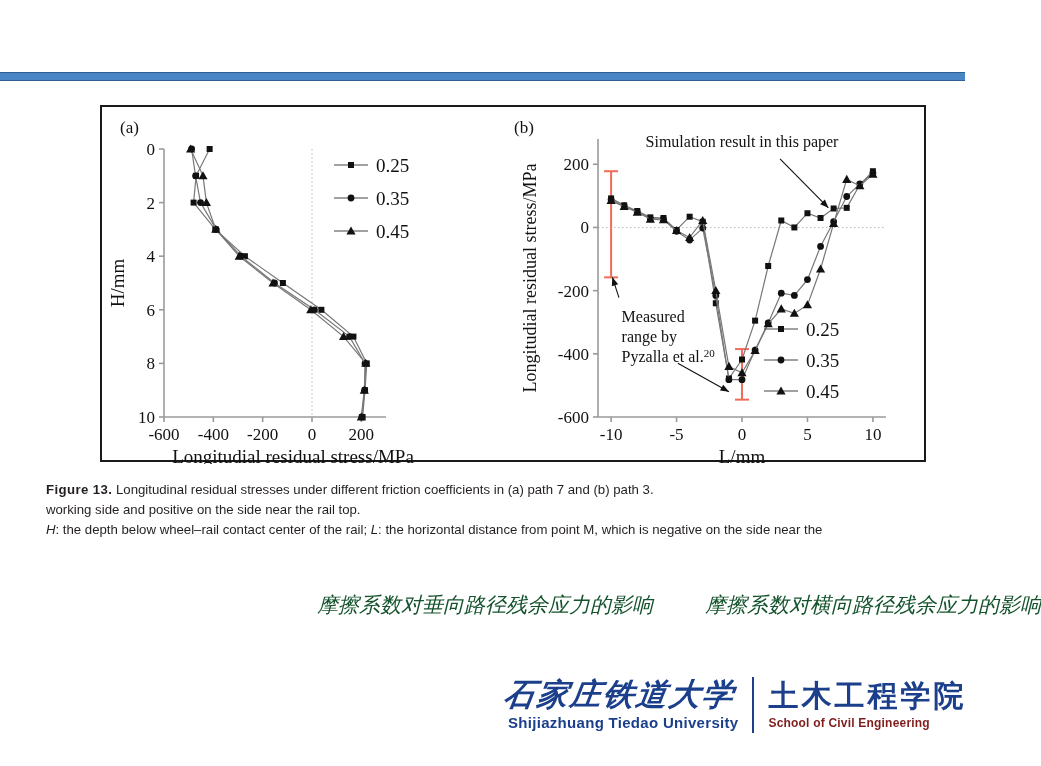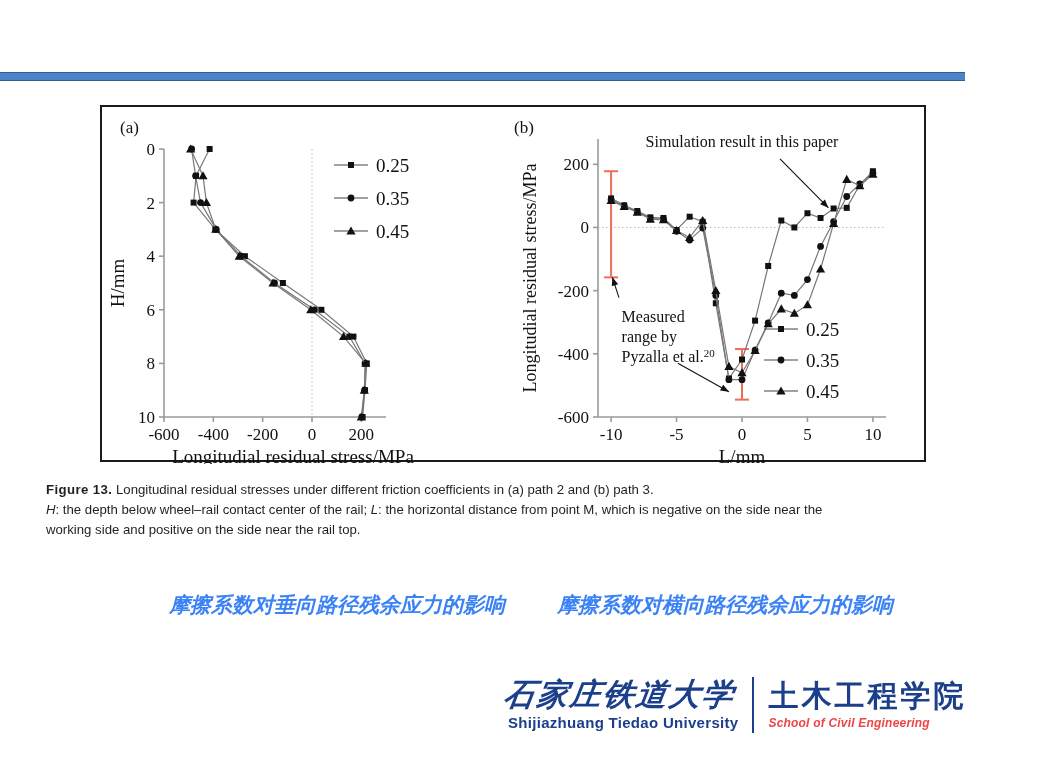--- a/index.html
+++ b/index.html
@@ -28,23 +28,23 @@
   .caption{
     position:absolute;left:46px;top:480px;width:950px;
     font-family:"Liberation Sans", sans-serif;
     font-size:13.2px;line-height:20px;color:#231f20;
   }
   .caption b{font-weight:bold;letter-spacing:.4px;}
   .caption i{font-style:italic;}
 
   .red-row{
     position:absolute;left:0;top:566px;width:1041px;
-    text-align:center;color:#3b82f6;
+    text-align:right;color:#14532d;
     font-family:"Liberation Serif", serif;
-    font-weight:bold;font-style:italic;font-size:21px;
+    font-weight:normal;font-style:italic;font-size:21px;
     white-space:pre;
   }
   .red-row span{display:inline-block;}
   .red-gap{width:52px;}
 
   .logo{
     position:absolute;left:498px;top:668px;width:500px;height:74px;
     display:flex;align-items:center;
   }
   .logo-seal{width:70px;height:70px;flex:0 0 70px;position:relative;}
@@ -57,21 +57,21 @@
   .logo-en{
     font-size:15px;font-weight:bold;color:#1b3f8b;letter-spacing:.3px;
     margin-top:3px;padding-left:4px;
   }
   .logo-div{width:2px;height:56px;background:#1b3f8b;margin:0 14px;flex:0 0 2px;}
   .logo-r-wrap{display:flex;flex-direction:column;justify-content:flex-start;}
   .logo-r-cn{
     font-family:"Liberation Sans", sans-serif;font-weight:bold;
     font-size:30px;color:#1b3f8b;letter-spacing:3px;line-height:1.05;
   }
-  .logo-r-en{font-size:12px;font-weight:bold;color:#ef4444;letter-spacing:.2px;margin-top:4px;font-style:italic;}
+  .logo-r-en{font-size:12px;font-weight:bold;color:#7f1d1d;letter-spacing:.2px;margin-top:4px;}
 </style>
 </head>
 <body>
 
 <div class="slide">
 
   <div class="top-rule"></div>
 
   <div class="figure-box">
 
@@ -296,26 +296,26 @@
             <polygon points="279,279.4 274.4,287.45 283.6,287.45" fill="#111"></polygon>
             <text x="304" y="291" font-family="Liberation Serif, serif" font-size="19" fill="#111">0.45</text>
           </g>
         </svg>
     </div>
 
   </div>
 
   <div class="caption">
     <div>
-      <b>Figure 13.</b><span> Longitudinal residual stresses under different friction coefficients in (a) path 2 and (b) path 3.</span>
-    </div>
+      <b>Figure 13.</b><span> Longitudinal residual stresses under different friction coefficients in (a) path 7 and (b) path 3.</span>
+    </div>
+    <div>working side and positive on the side near the rail top.</div>
     <div>
       <i>H</i><span>: the depth below wheel–rail contact center of the rail; </span><i>L</i><span>: the horizontal distance from point M, which is negative on the side near the</span>
     </div>
-    <div>working side and positive on the side near the rail top.</div>
   </div>
 
   <div class="red-row">
     <span>摩擦系数对垂向路径残余应力的影响</span><span class="red-gap"></span><span>摩擦系数对横向路径残余应力的影响</span>
   </div>
 
   <div class="logo">
     <div class="logo-cn-wrap">
       <div class="logo-cn">石家庄铁道大学</div>
       <div class="logo-en">Shijiazhuang Tiedao  University</div>

